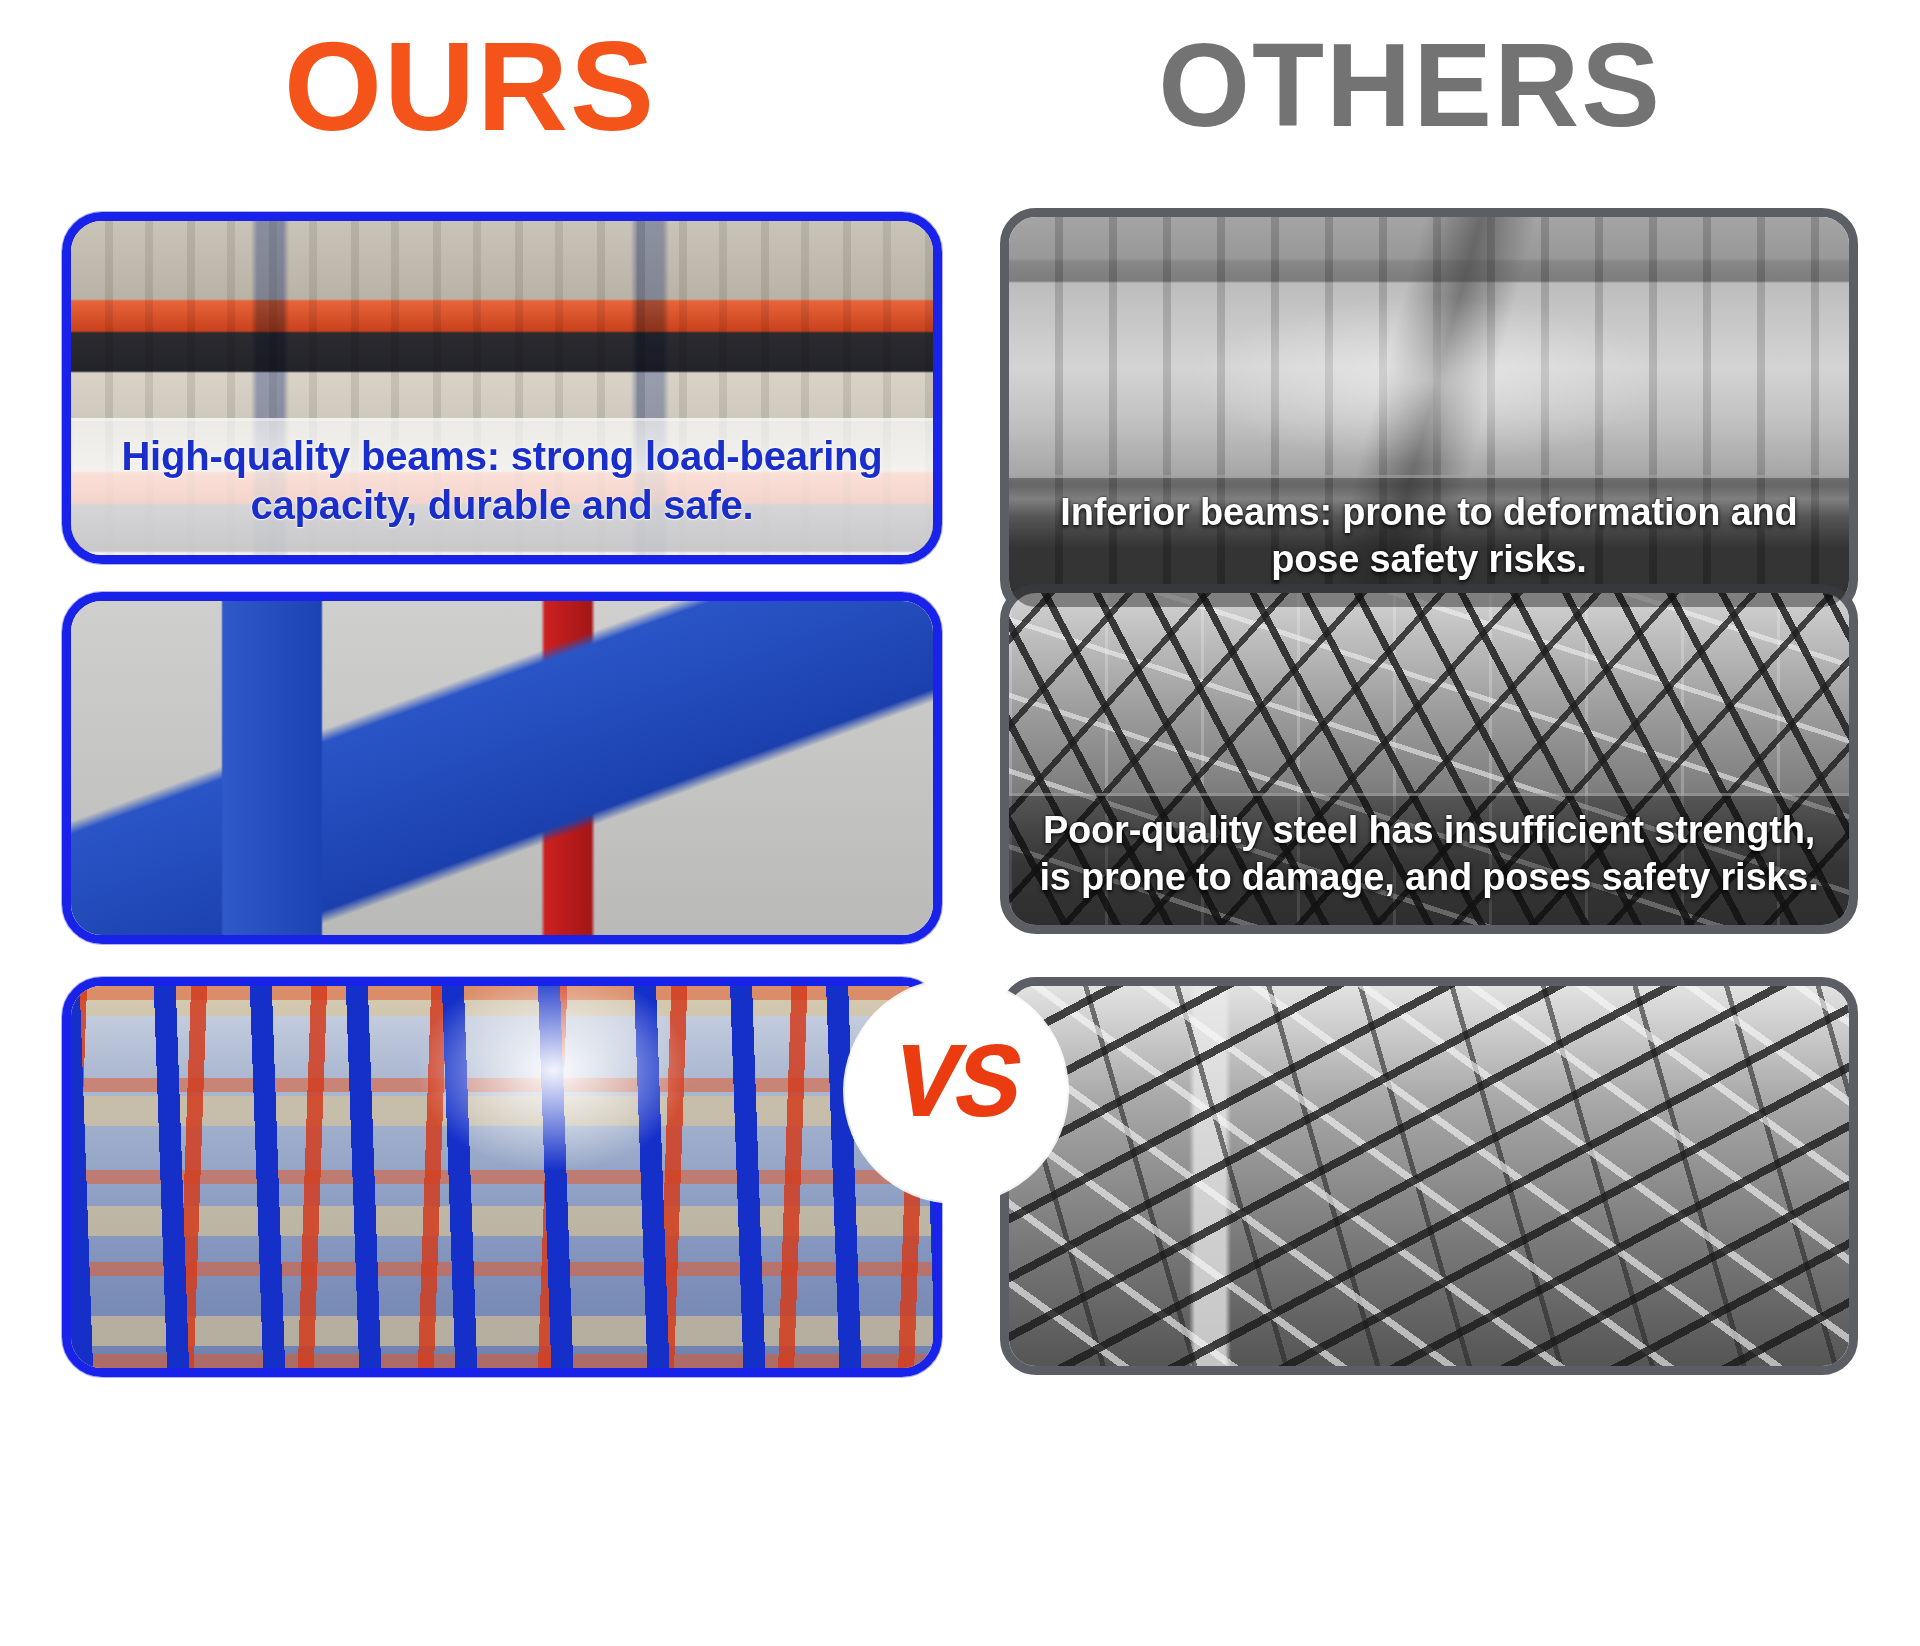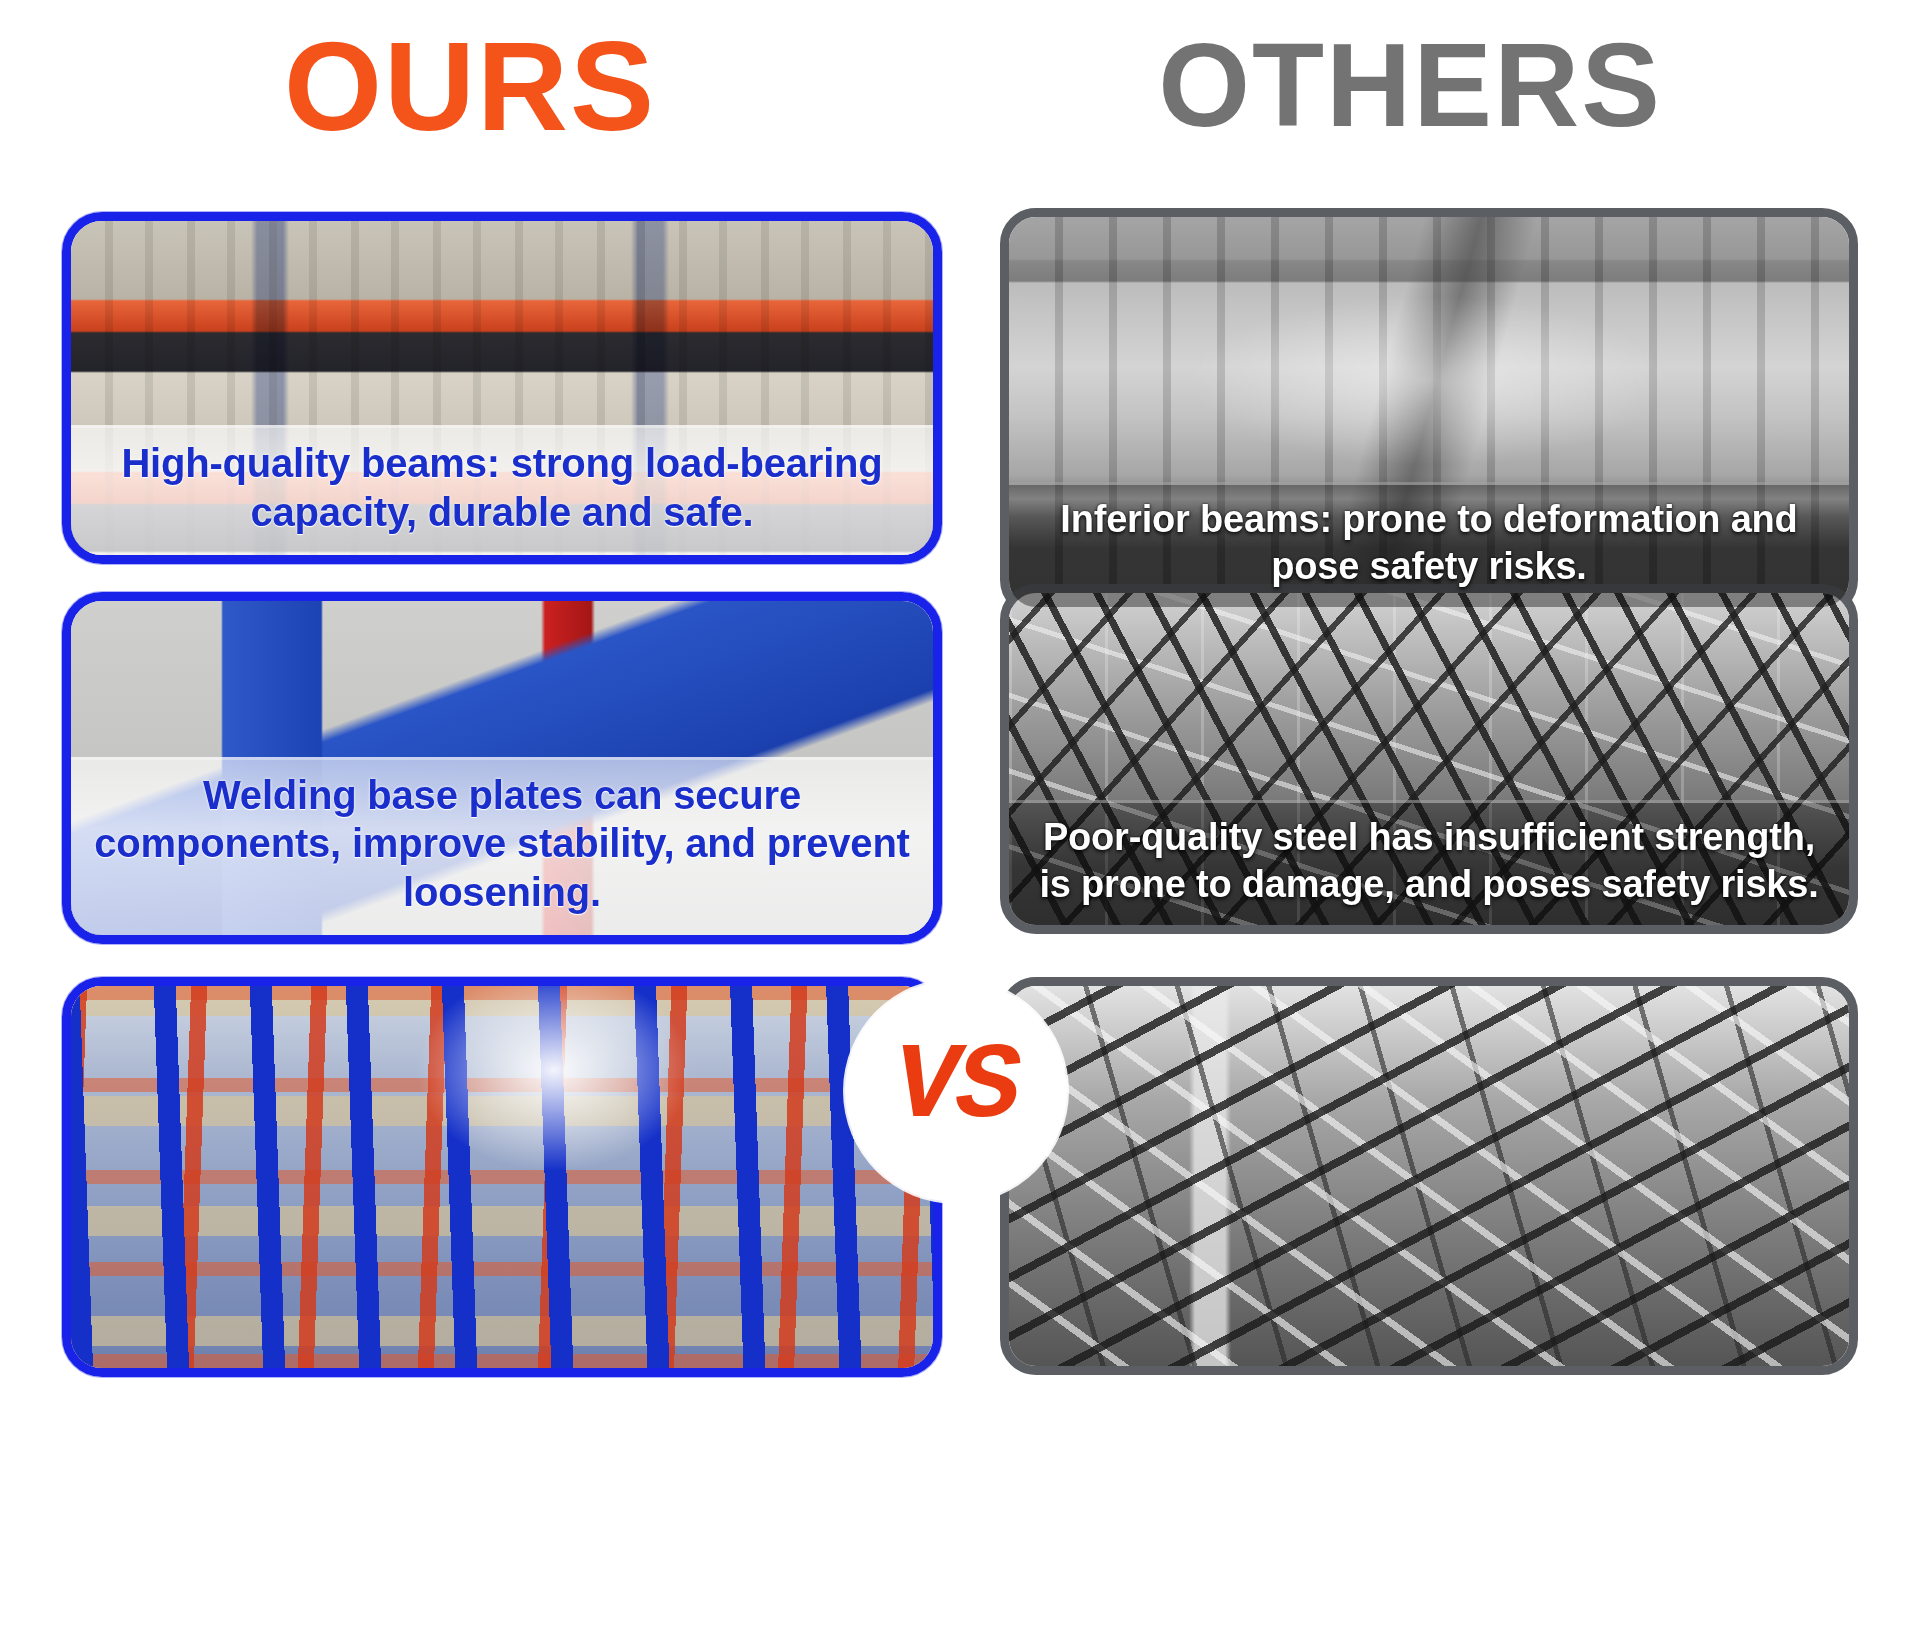--- a/index.html
+++ b/index.html
@@ -242,21 +242,21 @@
   }
 
   
   .caption {
     position: absolute;
     left: 0;
     right: 0;
     bottom: 0;
     z-index: 3;
     text-align: center;
-    padding: 14px 18px 18px;
+    padding: 14px 18px 25px;
     font-weight: 700;
     line-height: 1.22;
     letter-spacing: -0.2px;
   }
   .caption-ours {
     color: #1a2ecc;
     font-size: 40px;
     background: linear-gradient(to bottom,
       rgba(255,255,255,.62) 0%,
       rgba(255,255,255,.80) 40%,
@@ -324,21 +324,20 @@
     <div class="caption caption-ours">High-quality beams: strong load-bearing capacity, durable and safe.</div>
   </div>
 
   <div class="card card-others row1">
     <div class="photo photo-bent-beam"></div>
     <div class="caption caption-others">Inferior beams: prone to deformation and pose safety risks.</div>
   </div>
 
   <div class="card card-ours row2">
     <div class="photo photo-base-plate"></div>
-    <div class="caption caption-ours">Welding base plates can secure components, improve stability, and prevent loosening.</div>
   </div>
 
   <div class="card card-others row2">
     <div class="photo photo-collapse-a"></div>
     <div class="caption caption-others">Poor-quality steel has insufficient strength, is prone to damage, and poses safety risks.</div>
   </div>
 
   <div class="card card-ours row3">
     <div class="photo photo-aisle"></div>
   </div>

